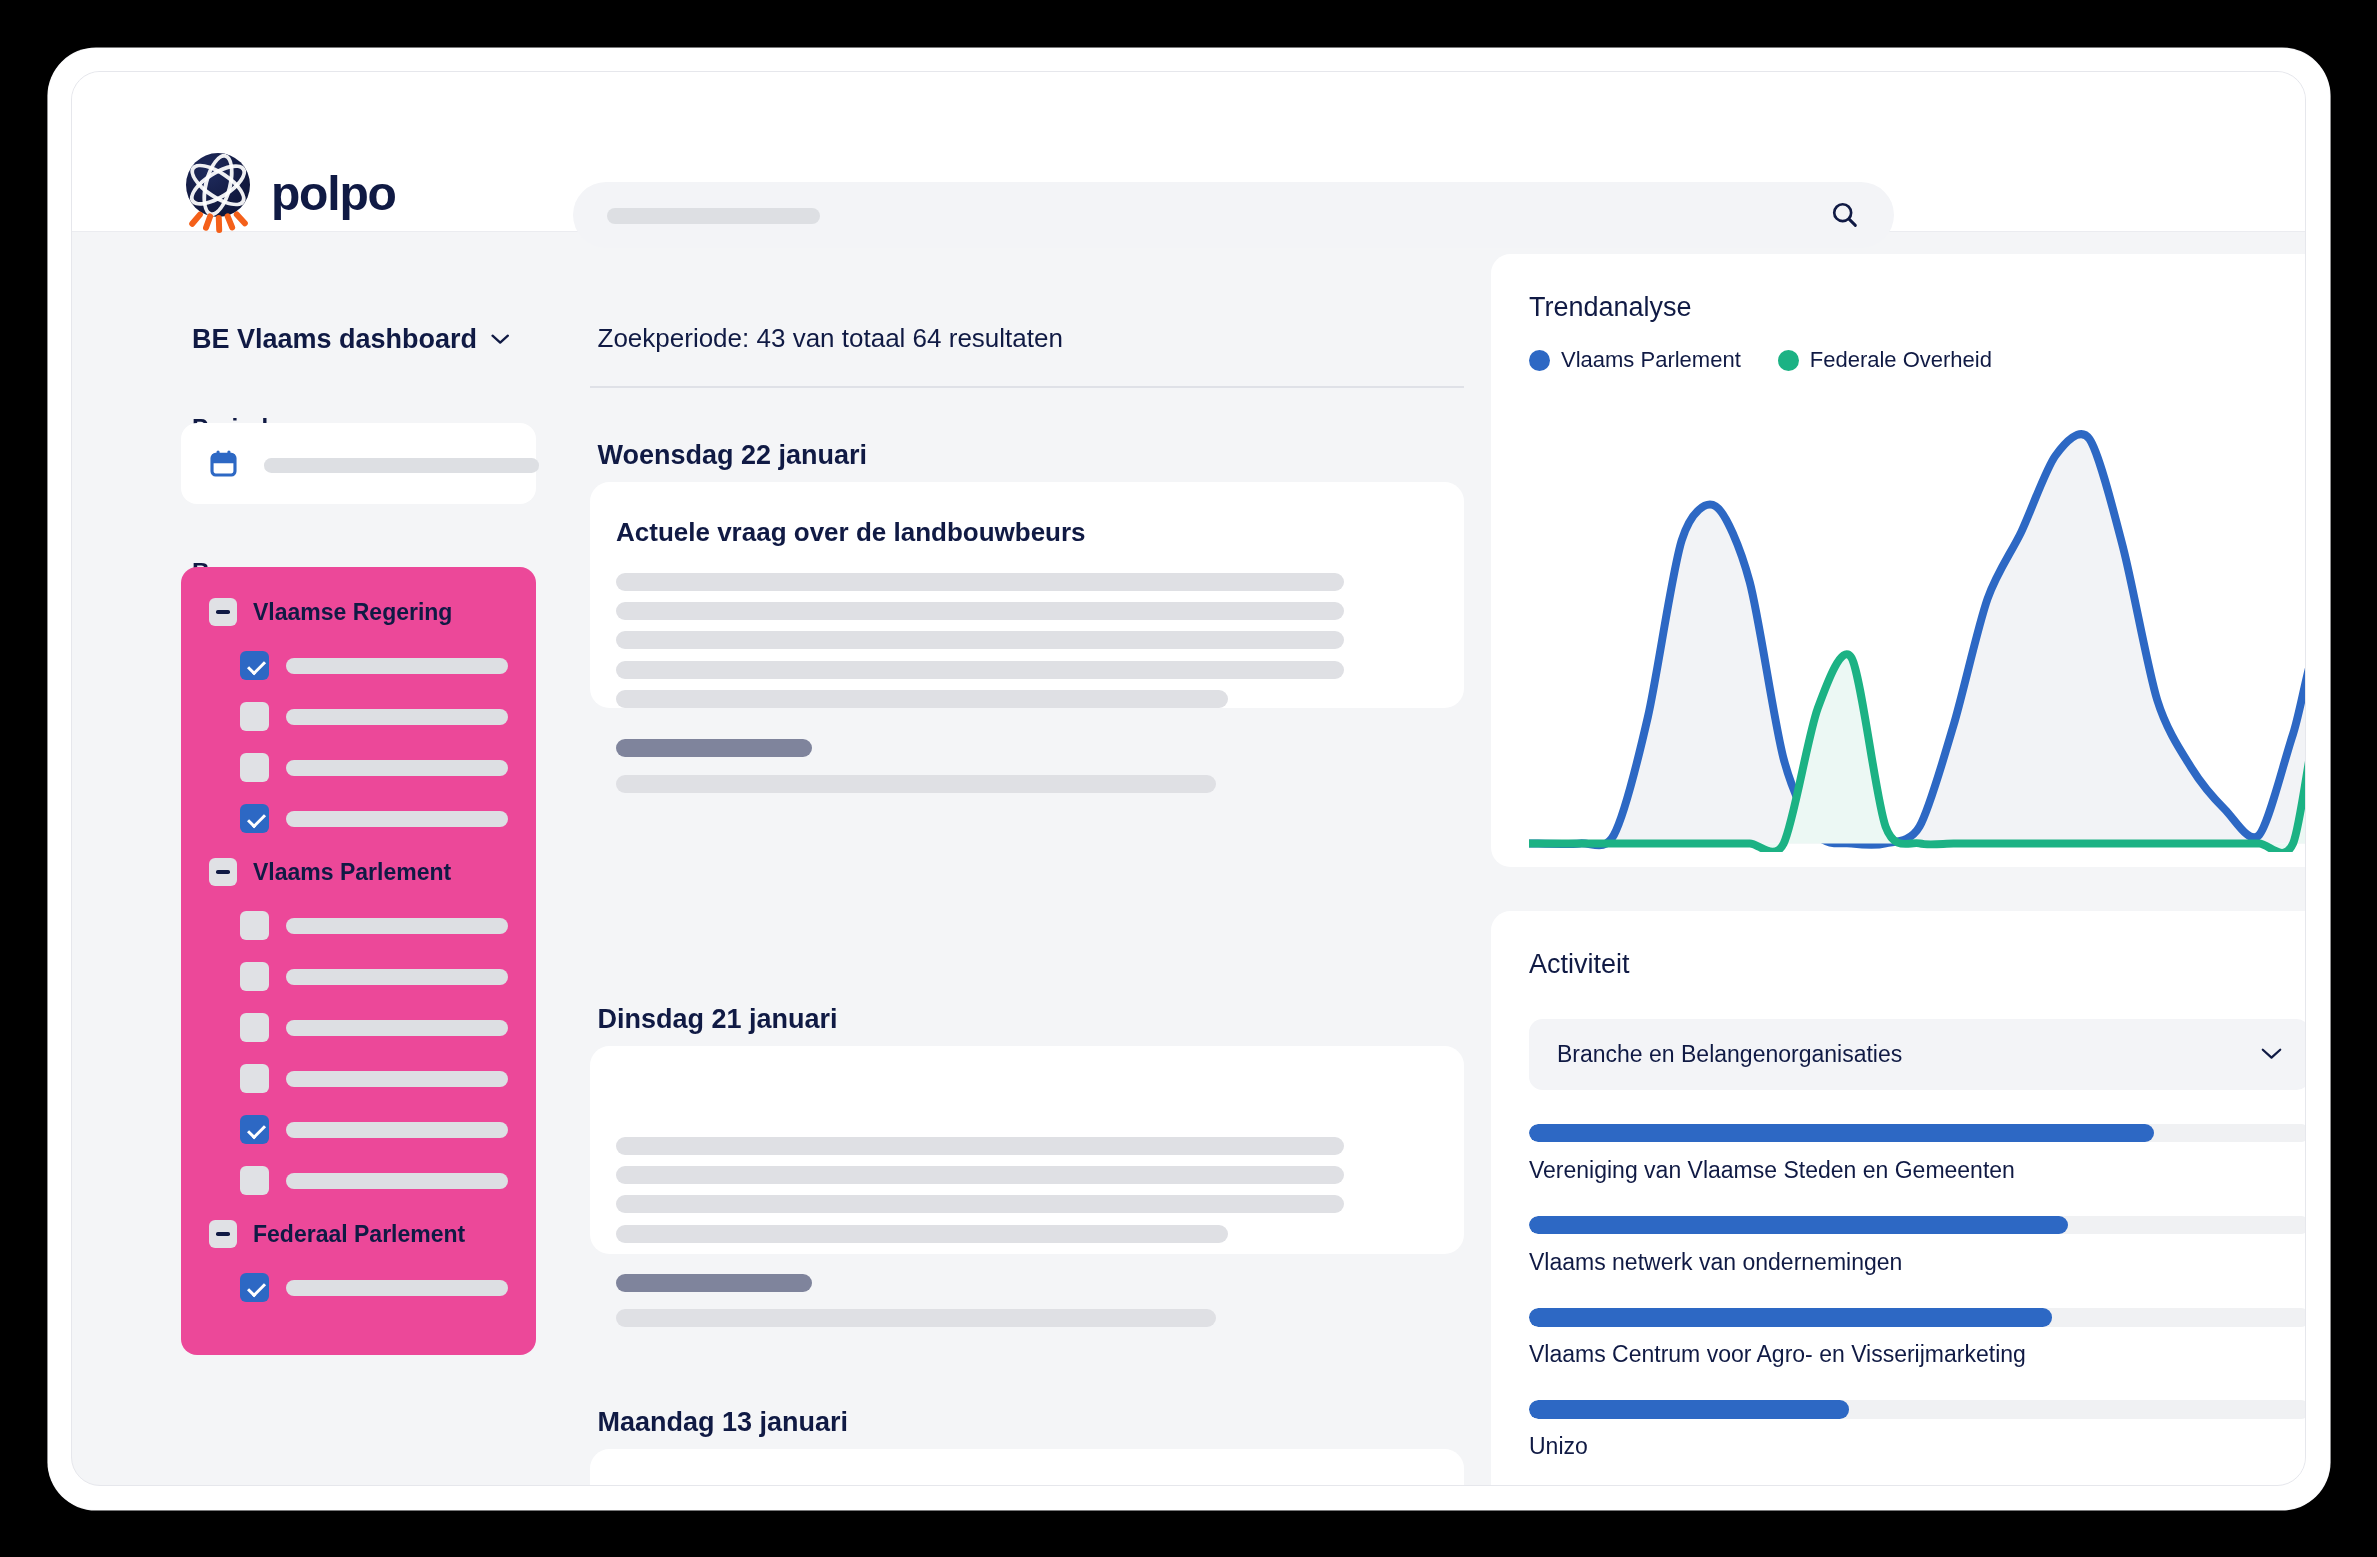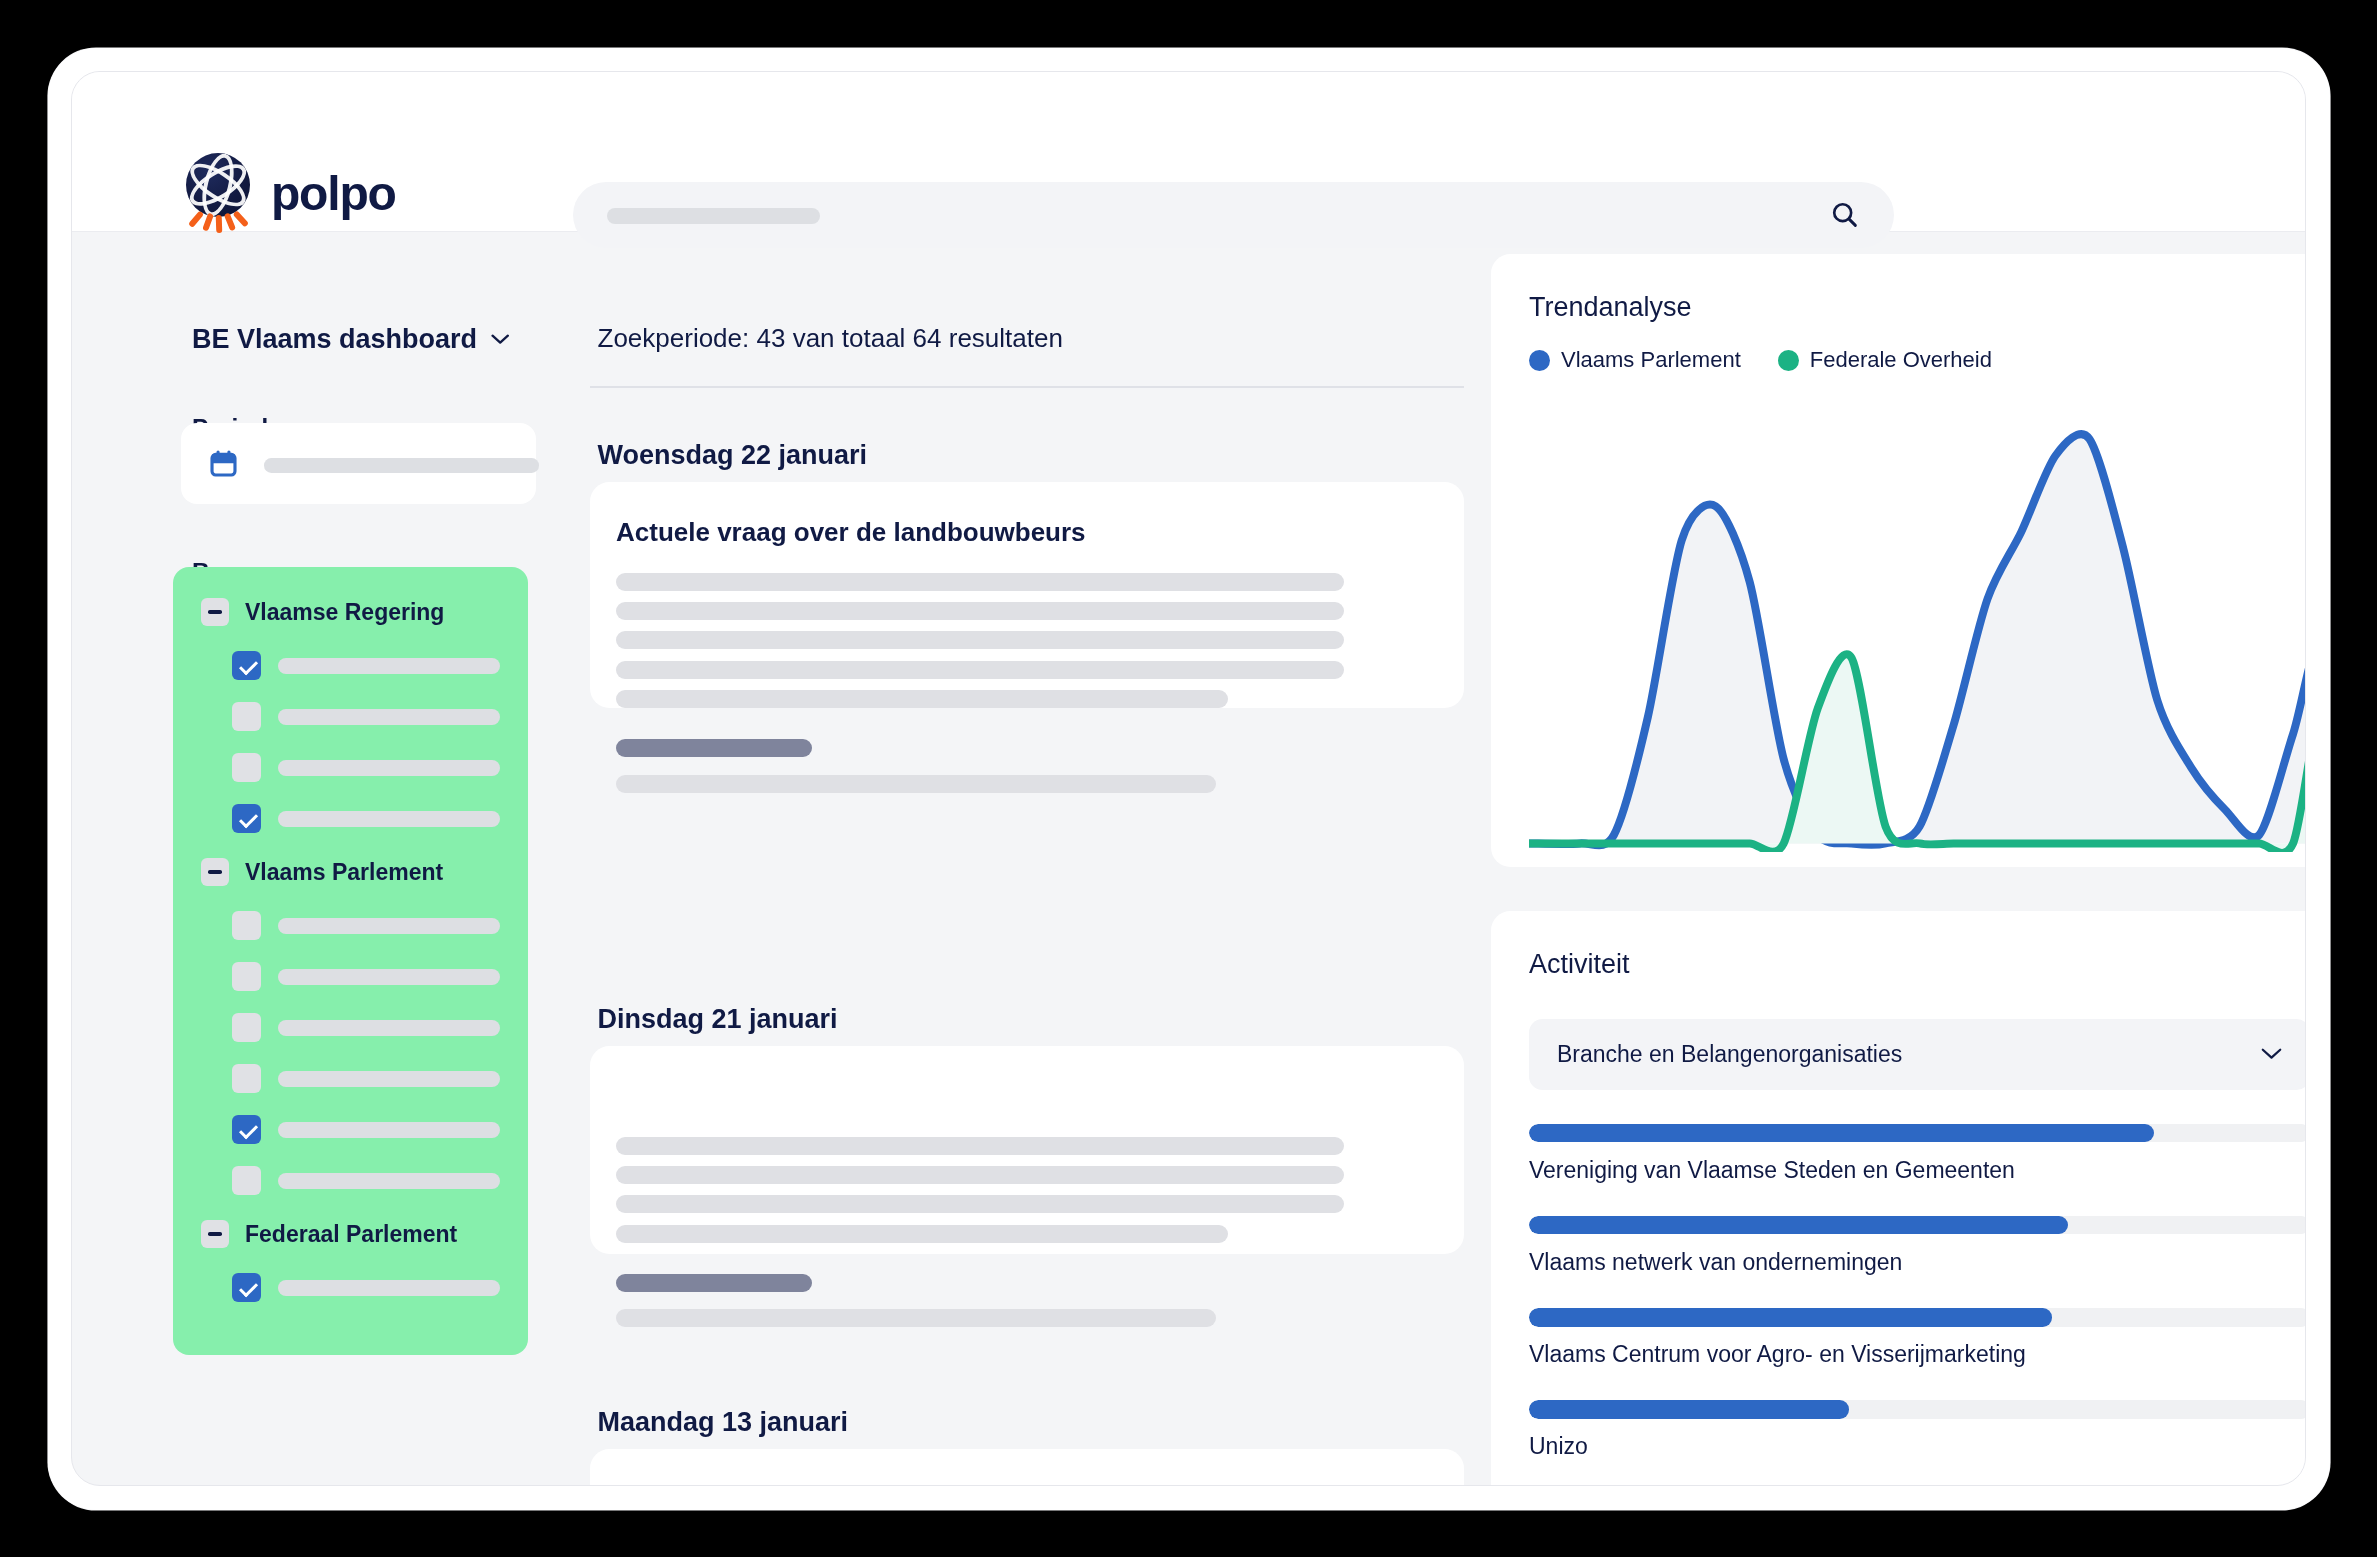--- a/index.html
+++ b/index.html
@@ -82,23 +82,23 @@
 
   .period-box {
     position: absolute; left: 109px; top: 191px;
     width: 355px; height: 81px;
     background: #ffffff; border-radius: 16px;
   }
   .cal-icon { position: absolute; left: 28px; top: 26px; width: 29px; height: 29px; }
   .period-skel { position: absolute; left: 83px; top: 35px; width: 275px; height: 14.7px; background: #dddfe3; border-radius: 7.3px; }
 
   .sources-box {
-    position: absolute; left: 101px; top: 335px;
+    position: absolute; left: 109px; top: 335px;
     width: 355px; height: 788px;
-    background: #86efac; border-radius: 16px;
+    background: #ec4899; border-radius: 16px;
     padding: 17px 0 0 0;
     overflow: hidden;
   }
   .grp { position: relative; }
   .grp-head { display: flex; align-items: center; gap: 16px; padding-left: 28px; height: 56px; }
   .minus-box {
     width: 28px; height: 28px; background: #e0e1e5; border-radius: 6.1px;
     display: flex; align-items: center; justify-content: center;
   }
   .minus-bar { width: 14.7px; height: 3.1px; background: #101a44; border-radius: 1.8px; }

